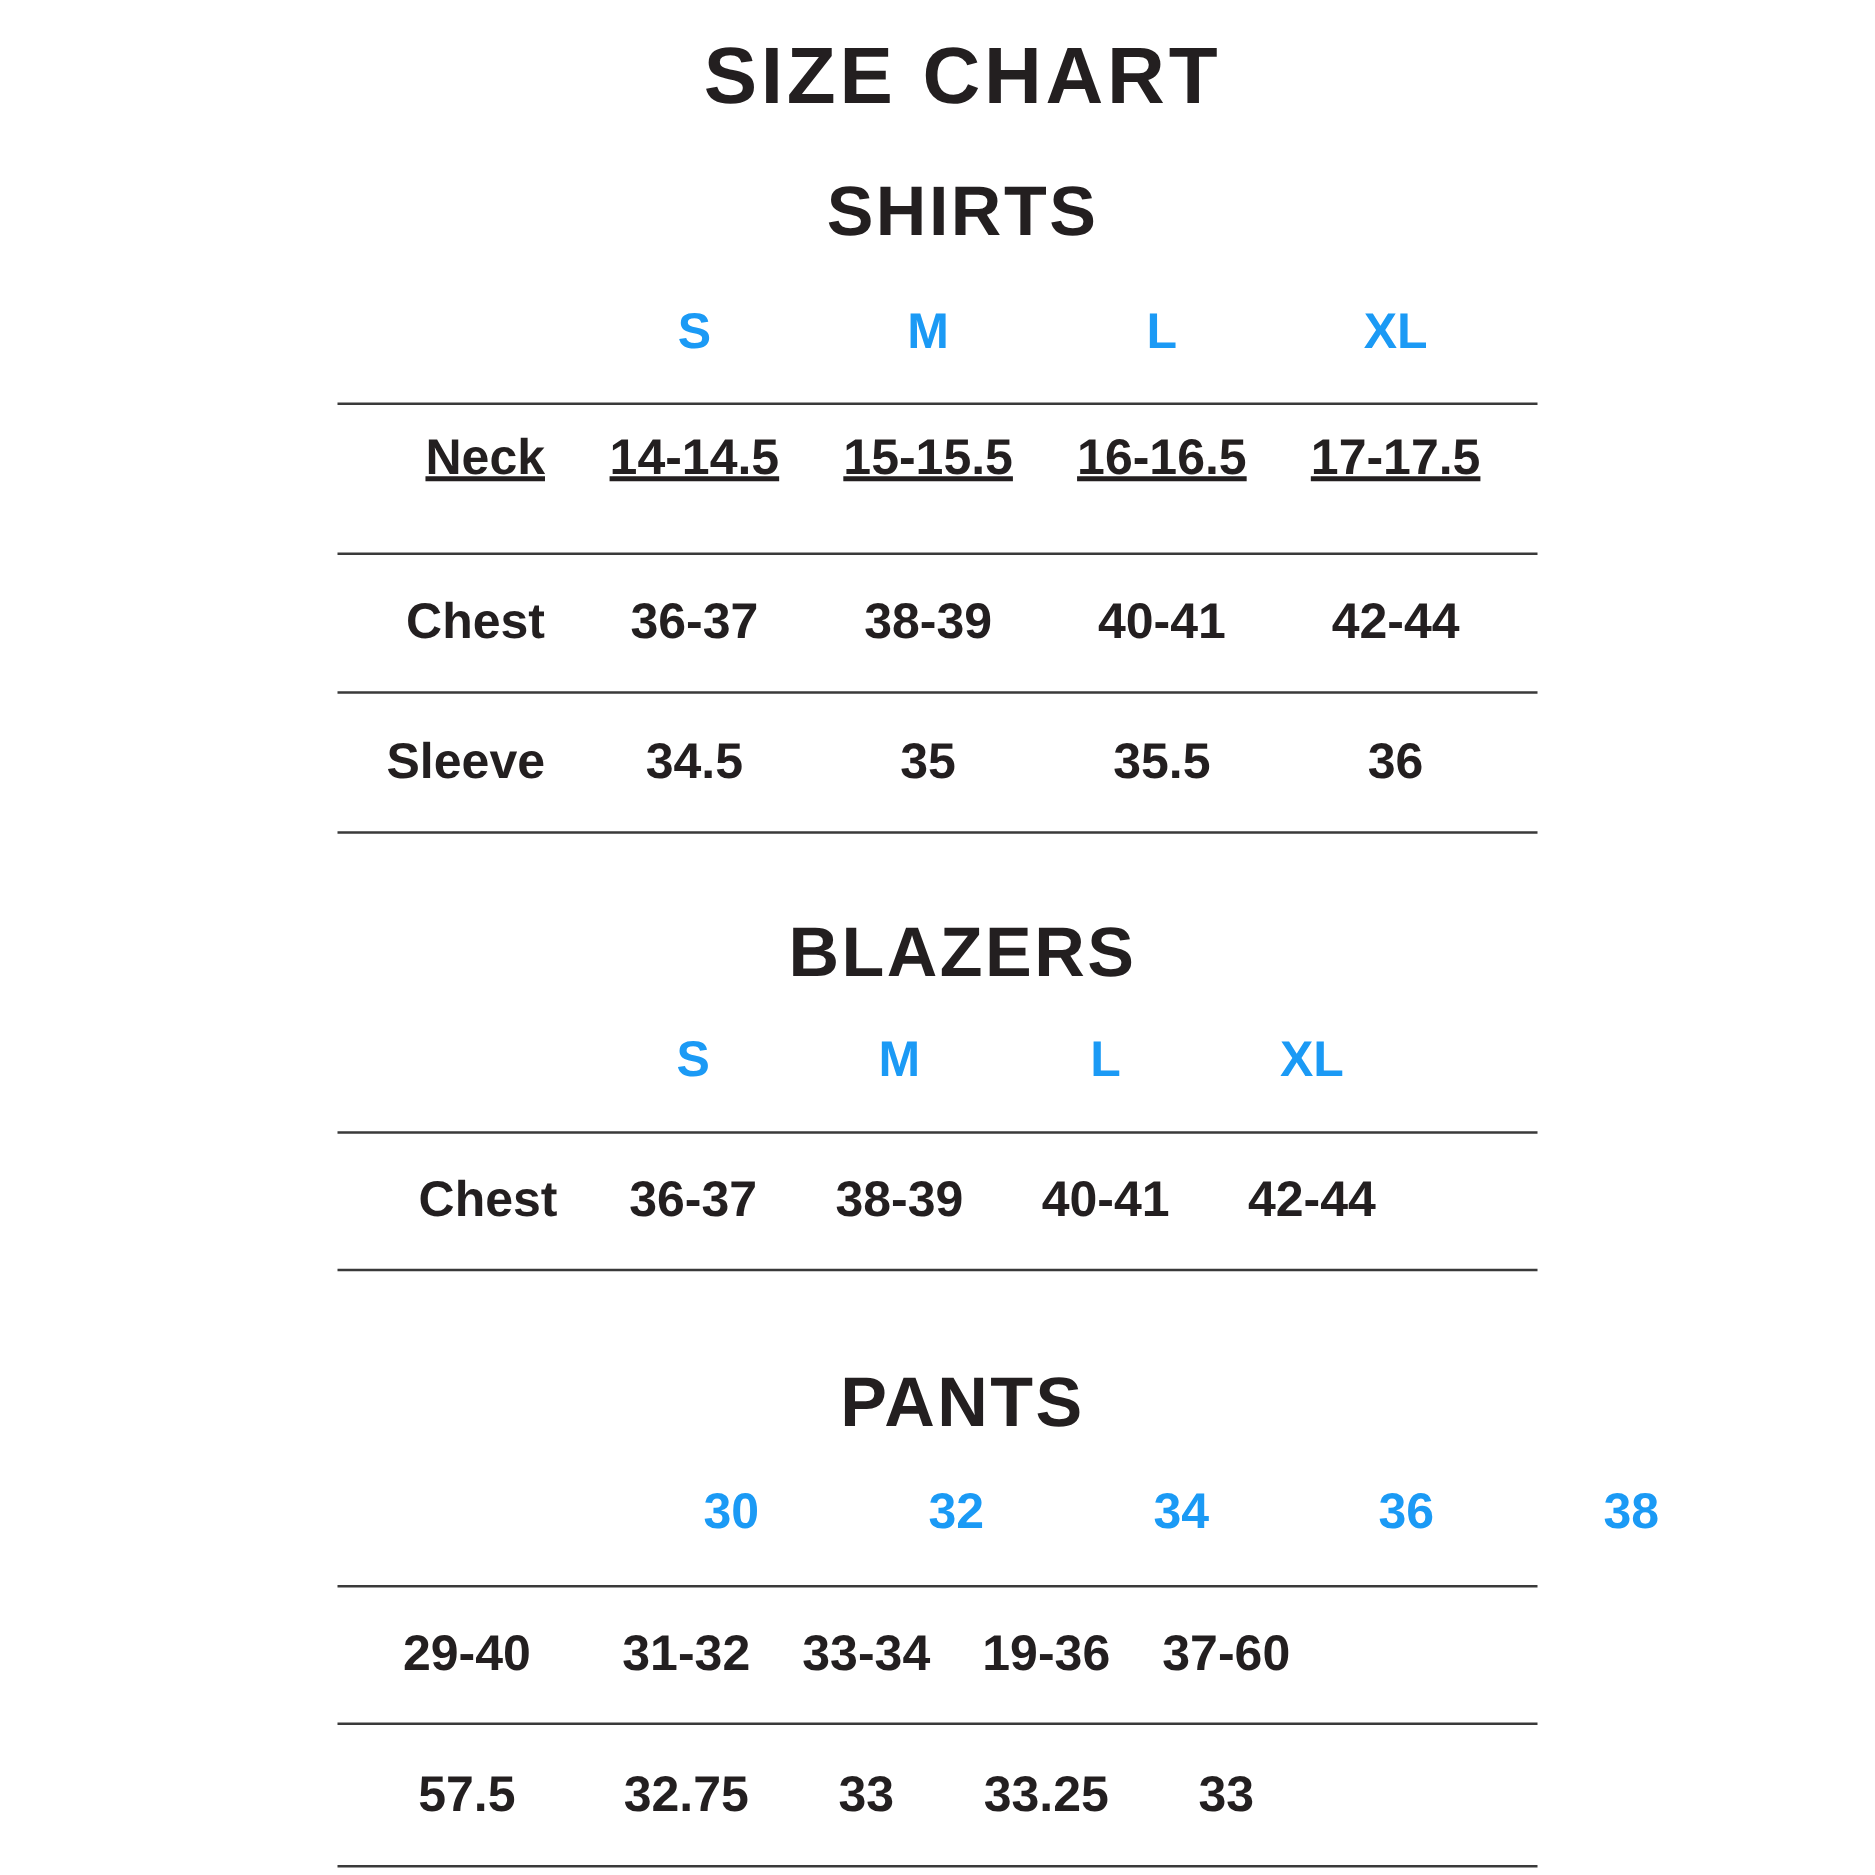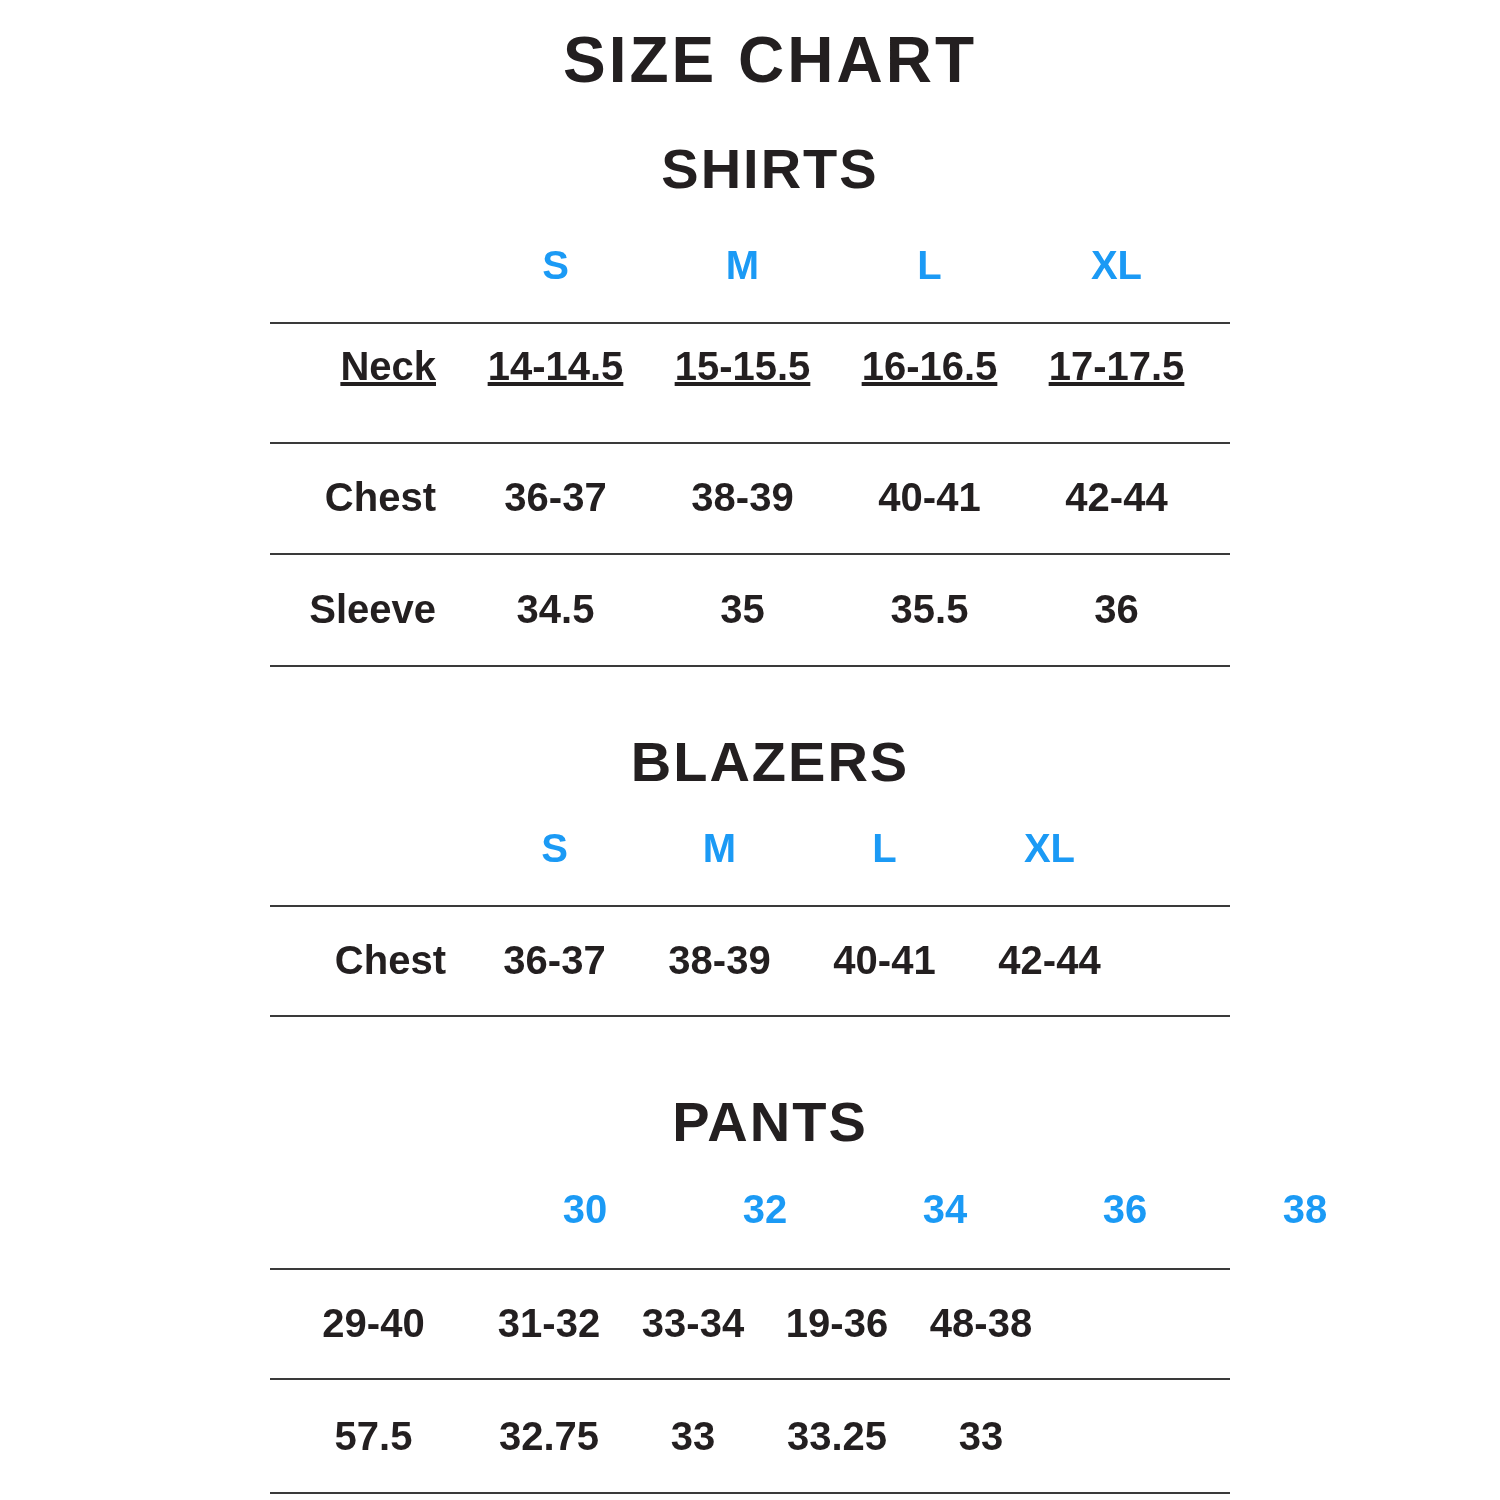--- a/index.html
+++ b/index.html
@@ -151,21 +151,21 @@
     <div class="col">38</div>
   </div>
 
   <div class="line" id="ln7"></div>
 
   <div class="row t-pants" id="pants-r1">
     <div class="val">29-40</div>
     <div class="val">31-32</div>
     <div class="val">33-34</div>
     <div class="val">19-36</div>
-    <div class="val">48-38</div>
+    <div class="val">37-60</div>
   </div>
 
   <div class="line" id="ln8"></div>
 
   <div class="row t-pants" id="pants-r2">
     <div class="val">57.5</div>
     <div class="val">32.75</div>
     <div class="val">33</div>
     <div class="val">33.25</div>
     <div class="val">33</div>

